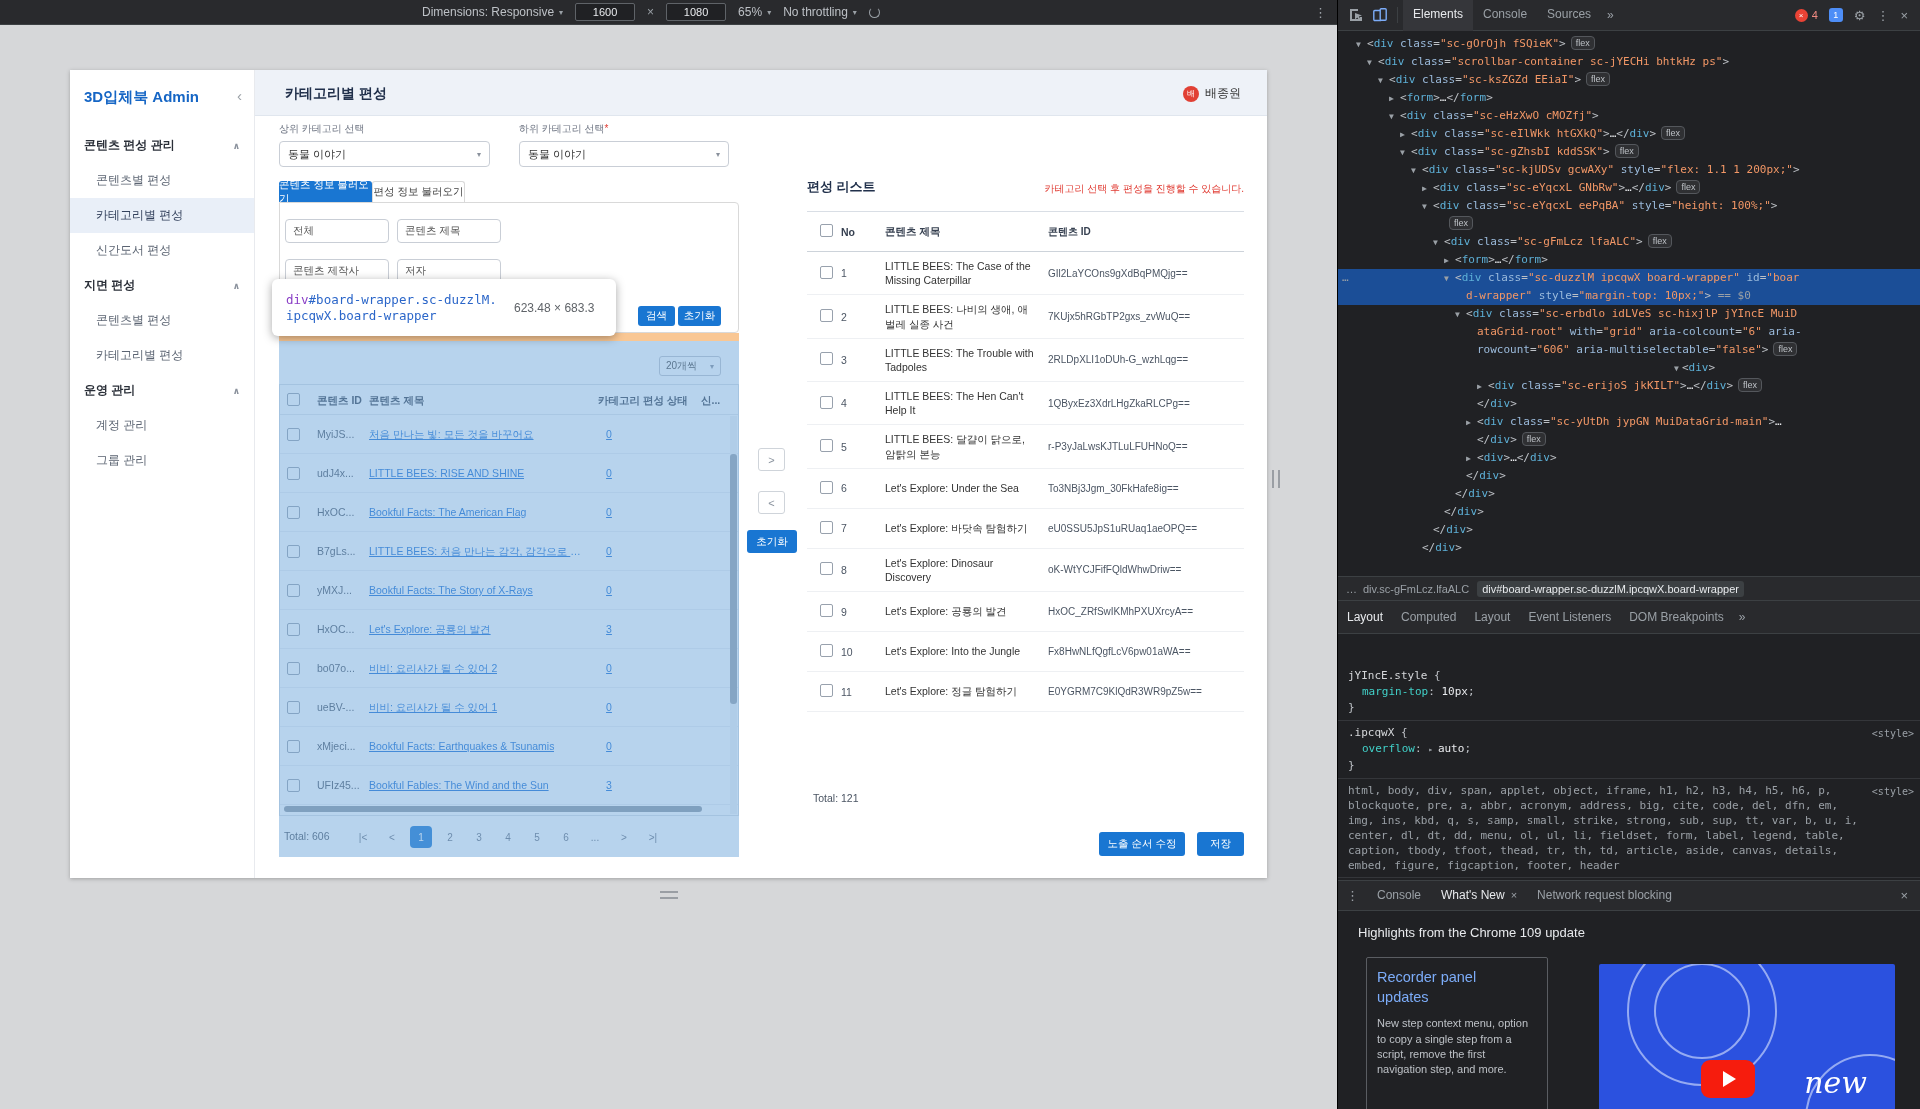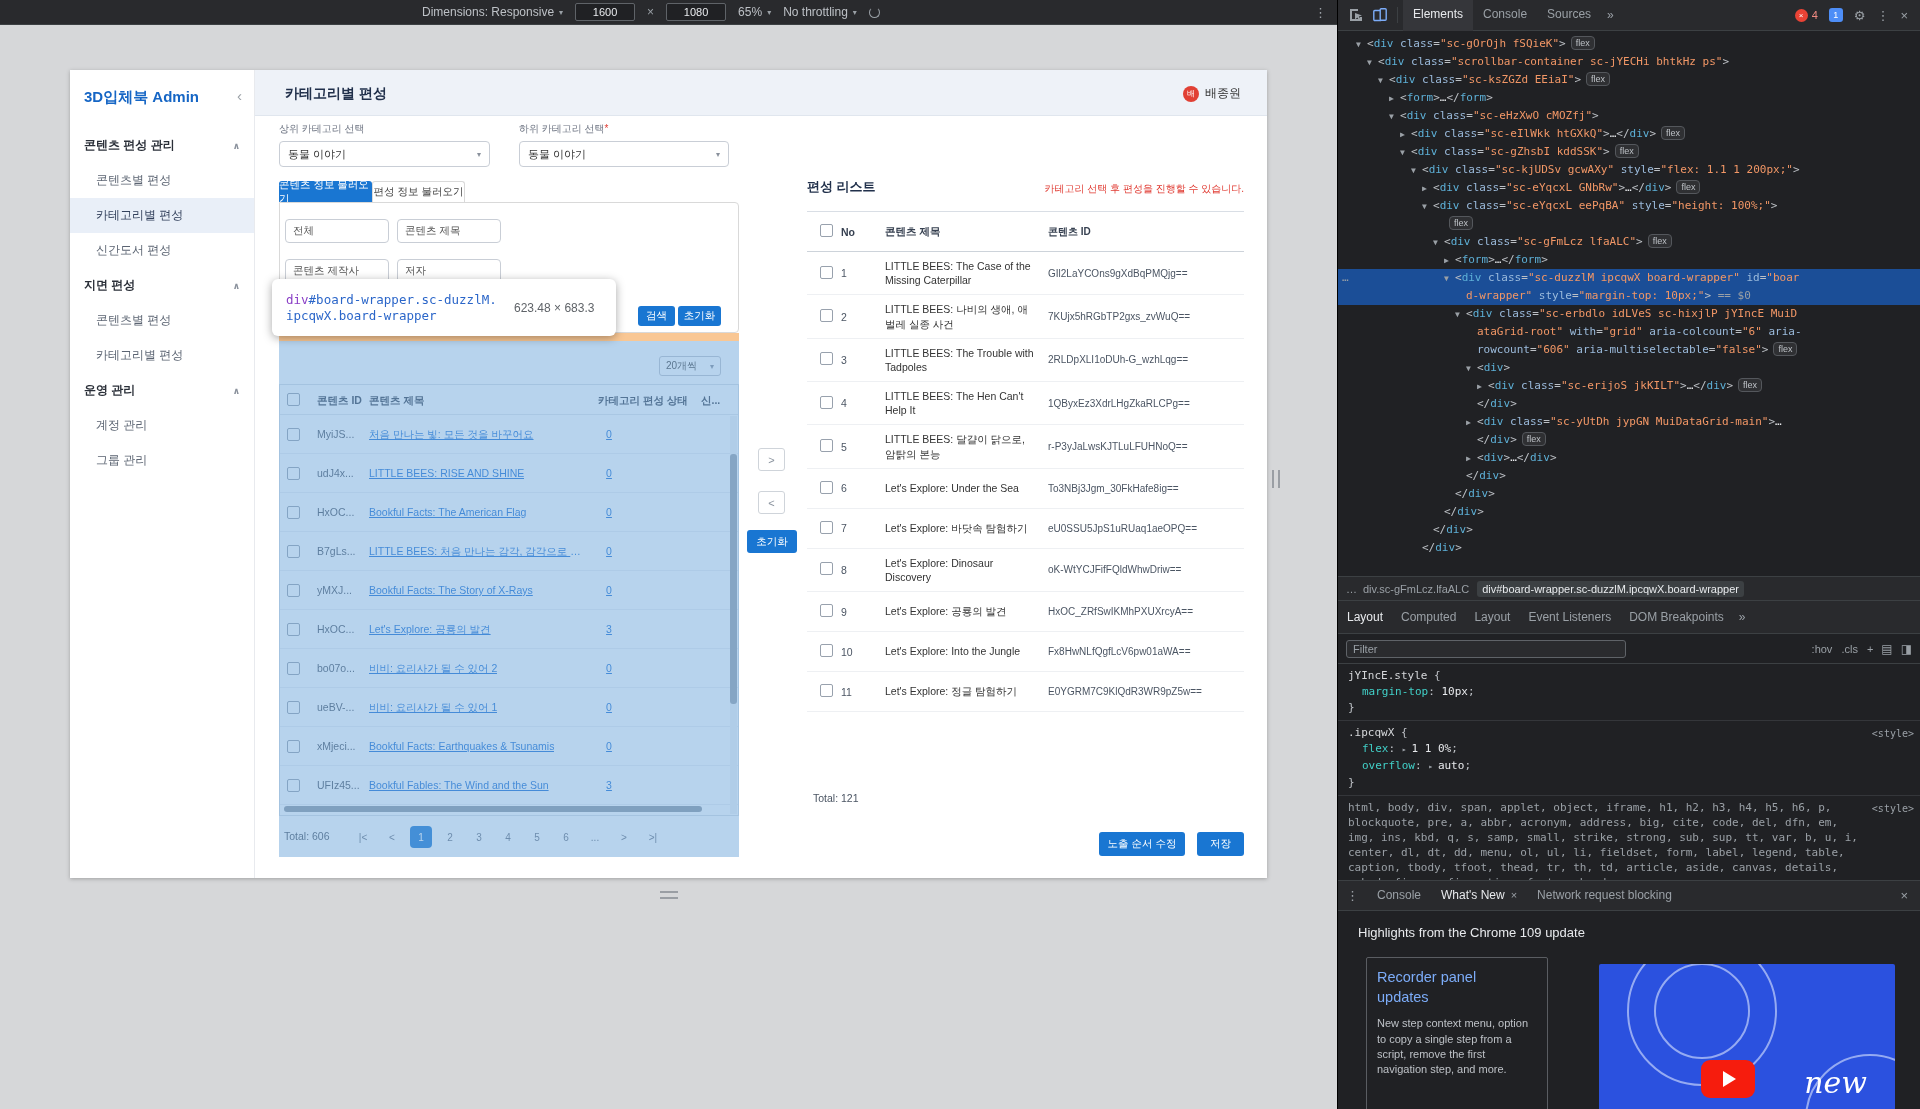--- a/index.html
+++ b/index.html
@@ -587,21 +587,21 @@
         <div class="tree-row" style="padding-left: 84px;"><span class="tw">▶</span><span class="pu">&lt;</span><span class="tg">div</span><span class="an"> class</span><span class="pu">=</span><span class="av">"sc-eYqcxL GNbRw"</span><span class="pu">&gt;</span><span class="tx">…</span><span class="pu">&lt;/</span><span class="tg">div</span><span class="pu">&gt;</span><span class="badge">flex</span></div>
         <div class="tree-row" style="padding-left: 84px;"><span class="tw">▼</span><span class="pu">&lt;</span><span class="tg">div</span><span class="an"> class</span><span class="pu">=</span><span class="av">"sc-eYqcxL eePqBA"</span><span class="an"> style</span><span class="pu">=</span><span class="av">"height: 100%;"</span><span class="pu">&gt;</span></div>
         <div class="tree-row" style="padding-left: 106px;"><span class="badge">flex</span></div>
         <div class="tree-row" style="padding-left: 95px;"><span class="tw">▼</span><span class="pu">&lt;</span><span class="tg">div</span><span class="an"> class</span><span class="pu">=</span><span class="av">"sc-gFmLcz lfaALC"</span><span class="pu">&gt;</span><span class="badge">flex</span></div>
         <div class="tree-row" style="padding-left: 106px;"><span class="tw">▶</span><span class="pu">&lt;</span><span class="tg">form</span><span class="pu">&gt;</span><span class="tx">…</span><span class="pu">&lt;/</span><span class="tg">form</span><span class="pu">&gt;</span></div>
         <div class="tree-row tree-sel" style="padding-left: 106px;"><span class="tree-gut">…</span><span class="tw">▼</span><span class="pu">&lt;</span><span class="tg">div</span><span class="an"> class</span><span class="pu">=</span><span class="av">"sc-duzzlM ipcqwX board-wrapper"</span><span class="an"> id</span><span class="pu">=</span><span class="av">"boar</span></div>
         <div class="tree-row tree-sel" style="padding-left: 128px;"><span class="av">d-wrapper"</span><span class="an"> style</span><span class="pu">=</span><span class="av">"margin-top: 10px;"</span><span class="pu">&gt;</span><span class="dm"> == $0</span></div>
         <div class="tree-row" style="padding-left: 117px;"><span class="tw">▼</span><span class="pu">&lt;</span><span class="tg">div</span><span class="an"> class</span><span class="pu">=</span><span class="av">"sc-erbdlo idLVeS sc-hixjlP jYIncE MuiD</span></div>
         <div class="tree-row" style="padding-left: 139px;"><span class="av">ataGrid-root"</span><span class="an"> with</span><span class="pu">=</span><span class="av">"grid"</span><span class="an"> aria-colcount</span><span class="pu">=</span><span class="av">"6"</span><span class="an"> aria-</span></div>
         <div class="tree-row" style="padding-left: 139px;"><span class="an">rowcount</span><span class="pu">=</span><span class="av">"606"</span><span class="an"> aria-multiselectable</span><span class="pu">=</span><span class="av">"false"</span><span class="pu">&gt;</span><span class="badge">flex</span></div>
-        <div class="tree-row" style="padding-left: 128px;"><span class="tw">▼</span><span class="pu">&lt;</span><span class="tg">div</span><span class="pu">&gt;</span></div>
+        <div class="tree-row" style="padding-left: 128px; text-align: center;"><span class="tw">▼</span><span class="pu">&lt;</span><span class="tg">div</span><span class="pu">&gt;</span></div>
         <div class="tree-row" style="padding-left: 139px;"><span class="tw">▶</span><span class="pu">&lt;</span><span class="tg">div</span><span class="an"> class</span><span class="pu">=</span><span class="av">"sc-erijoS jkKILT"</span><span class="pu">&gt;</span><span class="tx">…</span><span class="pu">&lt;/</span><span class="tg">div</span><span class="pu">&gt;</span><span class="badge">flex</span></div>
         <div class="tree-row" style="padding-left: 139px;"><span class="pu">&lt;/</span><span class="tg">div</span><span class="pu">&gt;</span></div>
         <div class="tree-row" style="padding-left: 128px;"><span class="tw">▶</span><span class="pu">&lt;</span><span class="tg">div</span><span class="an"> class</span><span class="pu">=</span><span class="av">"sc-yUtDh jypGN MuiDataGrid-main"</span><span class="pu">&gt;</span><span class="tx">…</span></div>
         <div class="tree-row" style="padding-left: 139px;"><span class="pu">&lt;/</span><span class="tg">div</span><span class="pu">&gt;</span><span class="badge">flex</span></div>
         <div class="tree-row" style="padding-left: 128px;"><span class="tw">▶</span><span class="pu">&lt;</span><span class="tg">div</span><span class="pu">&gt;</span><span class="tx">…</span><span class="pu">&lt;/</span><span class="tg">div</span><span class="pu">&gt;</span></div>
         <div class="tree-row" style="padding-left: 128px;"><span class="pu">&lt;/</span><span class="tg">div</span><span class="pu">&gt;</span></div>
         <div class="tree-row" style="padding-left: 117px;"><span class="pu">&lt;/</span><span class="tg">div</span><span class="pu">&gt;</span></div>
         <div class="tree-row" style="padding-left: 106px;"><span class="pu">&lt;/</span><span class="tg">div</span><span class="pu">&gt;</span></div>
         <div class="tree-row" style="padding-left: 95px;"><span class="pu">&lt;/</span><span class="tg">div</span><span class="pu">&gt;</span></div>
         <div class="tree-row" style="padding-left: 84px;"><span class="pu">&lt;/</span><span class="tg">div</span><span class="pu">&gt;</span></div>
@@ -619,41 +619,30 @@
       <div id="styles-tabs-list" style="display:flex;">
           <div class="stab stab-active">Layout</div>
           <div class="stab">Computed</div>
           <div class="stab">Layout</div>
           <div class="stab">Event Listeners</div>
           <div class="stab">DOM Breakpoints</div>
         </div>
       <span class="stabs-more">»</span>
     </div>
 
-    <div class="styles-toolbar">
-      <input class="style-filter" placeholder="Filter" style="">
-      <div id="styles-toggles">
-          <span class="sttoggle">:hov</span>
-          <span class="sttoggle">.cls</span>
-          <span class="sttoggle">+</span>
-        </div>
-      <span class="st-icon">▤</span>
-      <span class="st-icon">◨</span>
-    </div>
 
     <div id="styles-rules">
         <div class="rule">
           <div class="rule-head"><span class="rsel">jYIncE.style</span><span class="rpu"> {</span></div>
           <div class="prop-line"><span class="pname">margin-top</span><span class="rpu">: </span><span class="pval">10px</span><span class="rpu">;</span></div>
           <div class="rule-close">}</div>
         </div>
         <div class="rule">
           <div class="rule-head"><span class="rsel">.ipcqwX</span><span class="rpu"> {</span></div>
           <span class="src-link">&lt;style&gt;</span>
-          <div class="prop-line"><span class="pname">flex</span><span class="rpu">: </span><span class="pexp">▸ </span><span class="pval">1 1 0%</span><span class="rpu">;</span></div>
           <div class="prop-line"><span class="pname">overflow</span><span class="rpu">: </span><span class="pexp">▸ </span><span class="pval">auto</span><span class="rpu">;</span></div>
           <div class="rule-close">}</div>
         </div>
         <div class="rule">
           <div class="rule-head">
             <span class="rsel-dim">html, body, div, span, applet, object, iframe, h1, h2, h3, h4, h5, h6, p, blockquote, pre, a, abbr, acronym, address, big, cite, code, del, dfn, em, img, ins, kbd, q, s, samp, small, strike, strong, sub, sup, tt, var, b, u, i, center, dl, dt, dd, menu, ol, ul, li, fieldset, form, label, legend, table, caption, tbody, tfoot, thead, tr, th, td, article, aside, canvas, details, embed, figure, figcaption, footer, header</span>
           </div>
           <span class="src-link">&lt;style&gt;</span>
         </div>
       </div>

